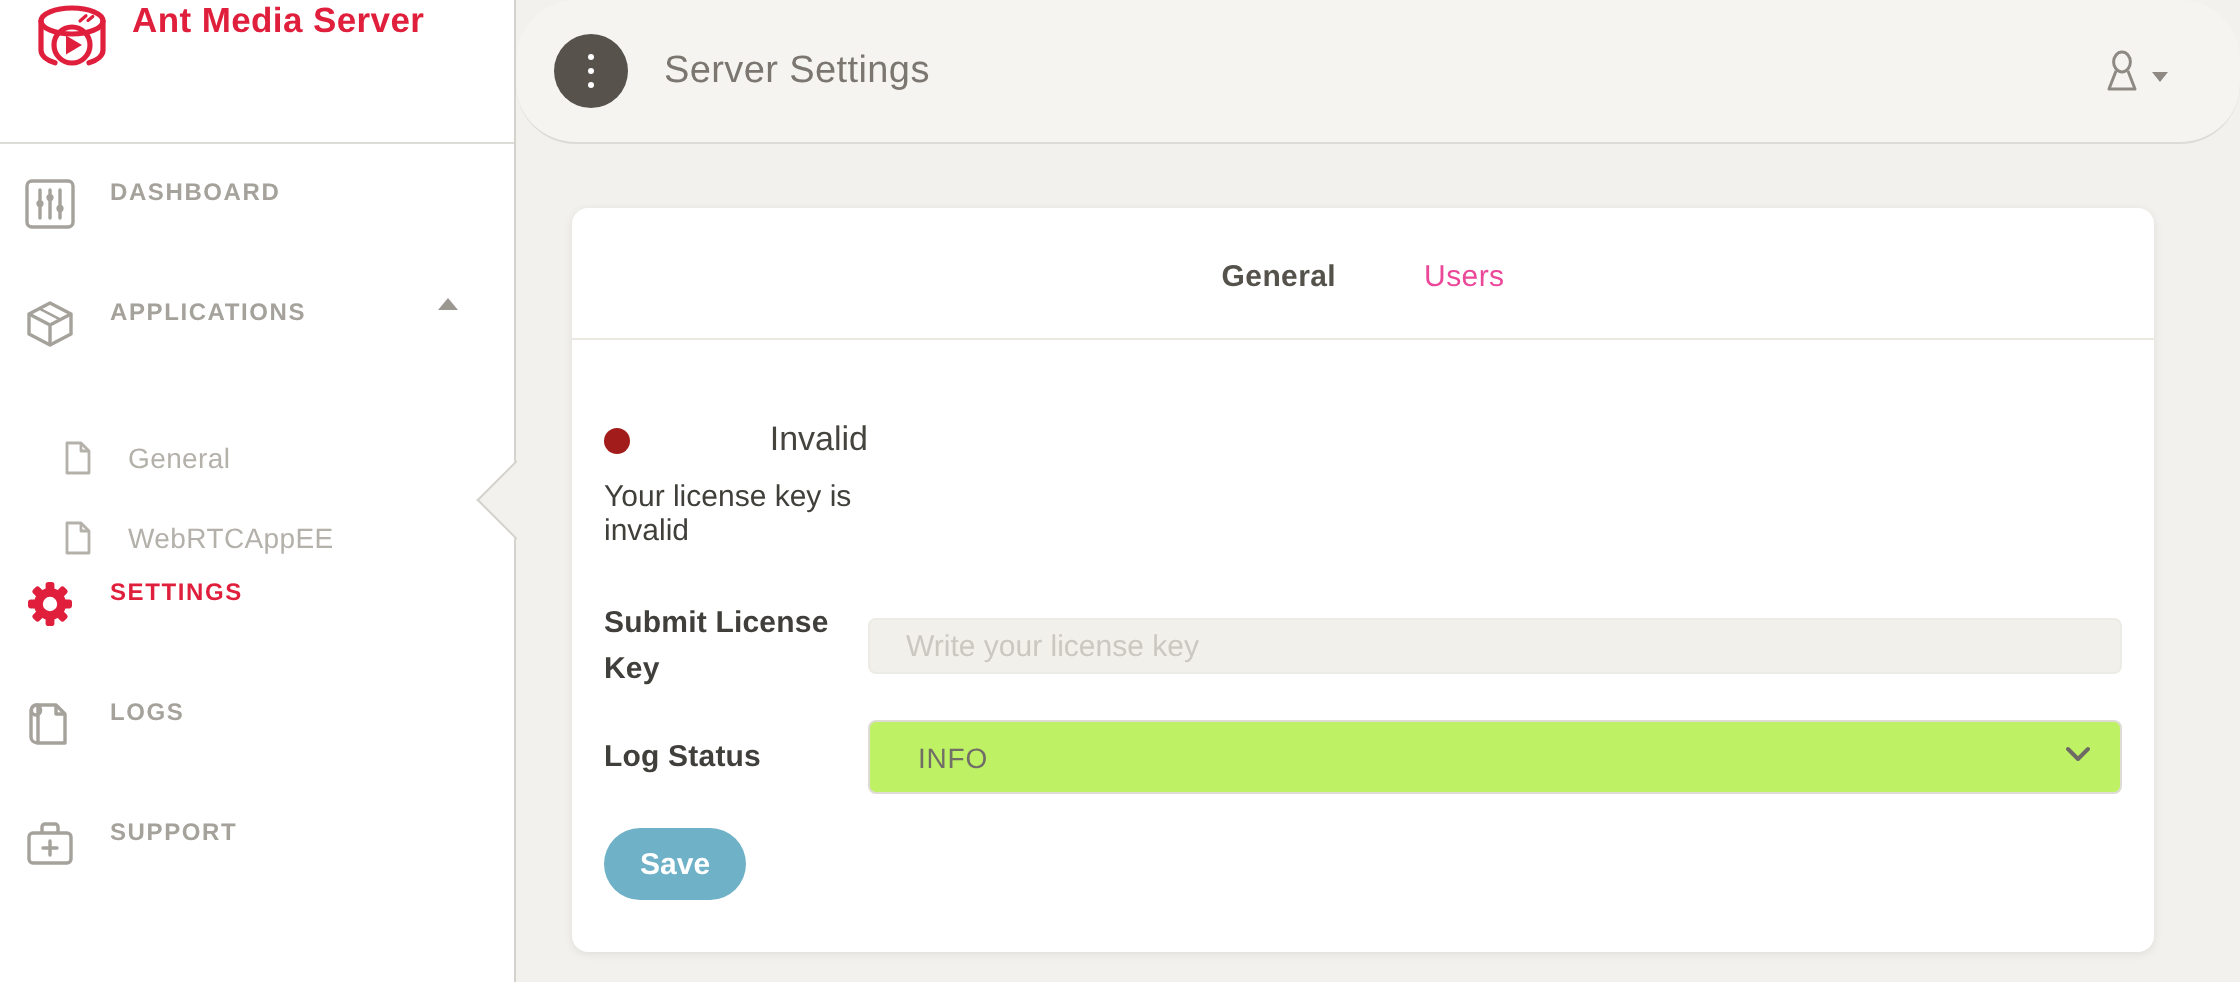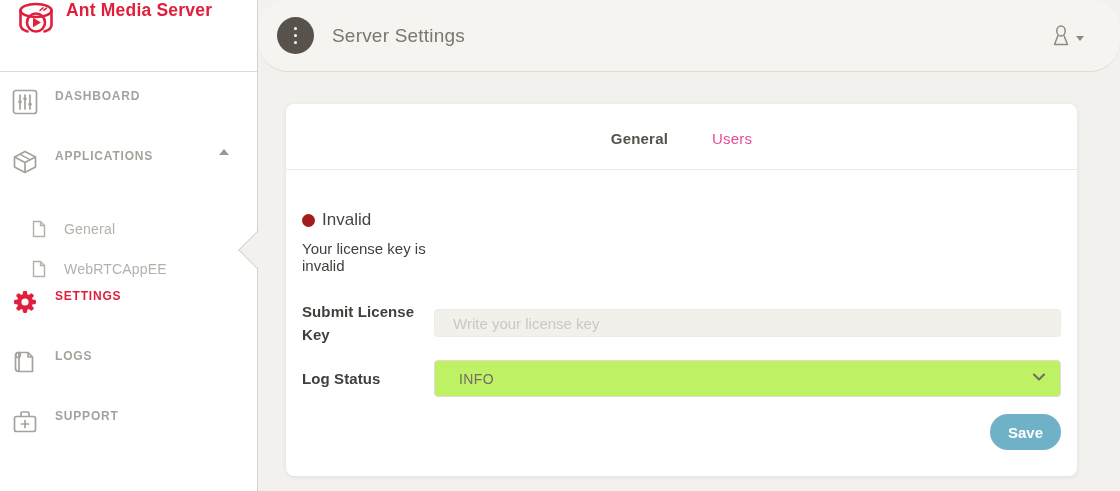--- a/index.html
+++ b/index.html
@@ -166,21 +166,21 @@
   }
   .form-label {
     font-size: 15px;
     font-weight: 600;
     color: #403f3b;
     letter-spacing: 0.1px;
     line-height: 1.5;
     padding-top: 1px;
   }
   .row-status { margin-bottom: 26px; }
-  .status-line { display: flex; align-items: center; }
+  .status-line { display: flex; align-items: center; justify-content: space-between; }
   .status-dot {
     width: 13px; height: 13px;
     border-radius: 50%;
     background: #a31c1c;
     margin-right: 7px;
     flex: none;
   }
   .status-value { font-size: 17px; color: #45443f; font-weight: 500; }
   .status-detail { font-size: 15px; color: #403f3a; margin-top: 10px; }
 
@@ -216,21 +216,21 @@
     -webkit-appearance: none;
     outline: none;
     cursor: pointer;
   }
   .select-chevron {
     position: absolute;
     right: 16px; top: 13px;
     pointer-events: none;
   }
 
-  .save-row { display: flex; justify-content: flex-end; }
+  .save-row { display: flex; justify-content: flex-start; }
   .save-btn {
     min-width: 67px;
     height: 36px;
     padding: 0 18px;
     border: none;
     border-radius: 18px;
     background: #6fb1c7;
     color: #ffffff;
     font-size: 15px;
     font-weight: 700;

